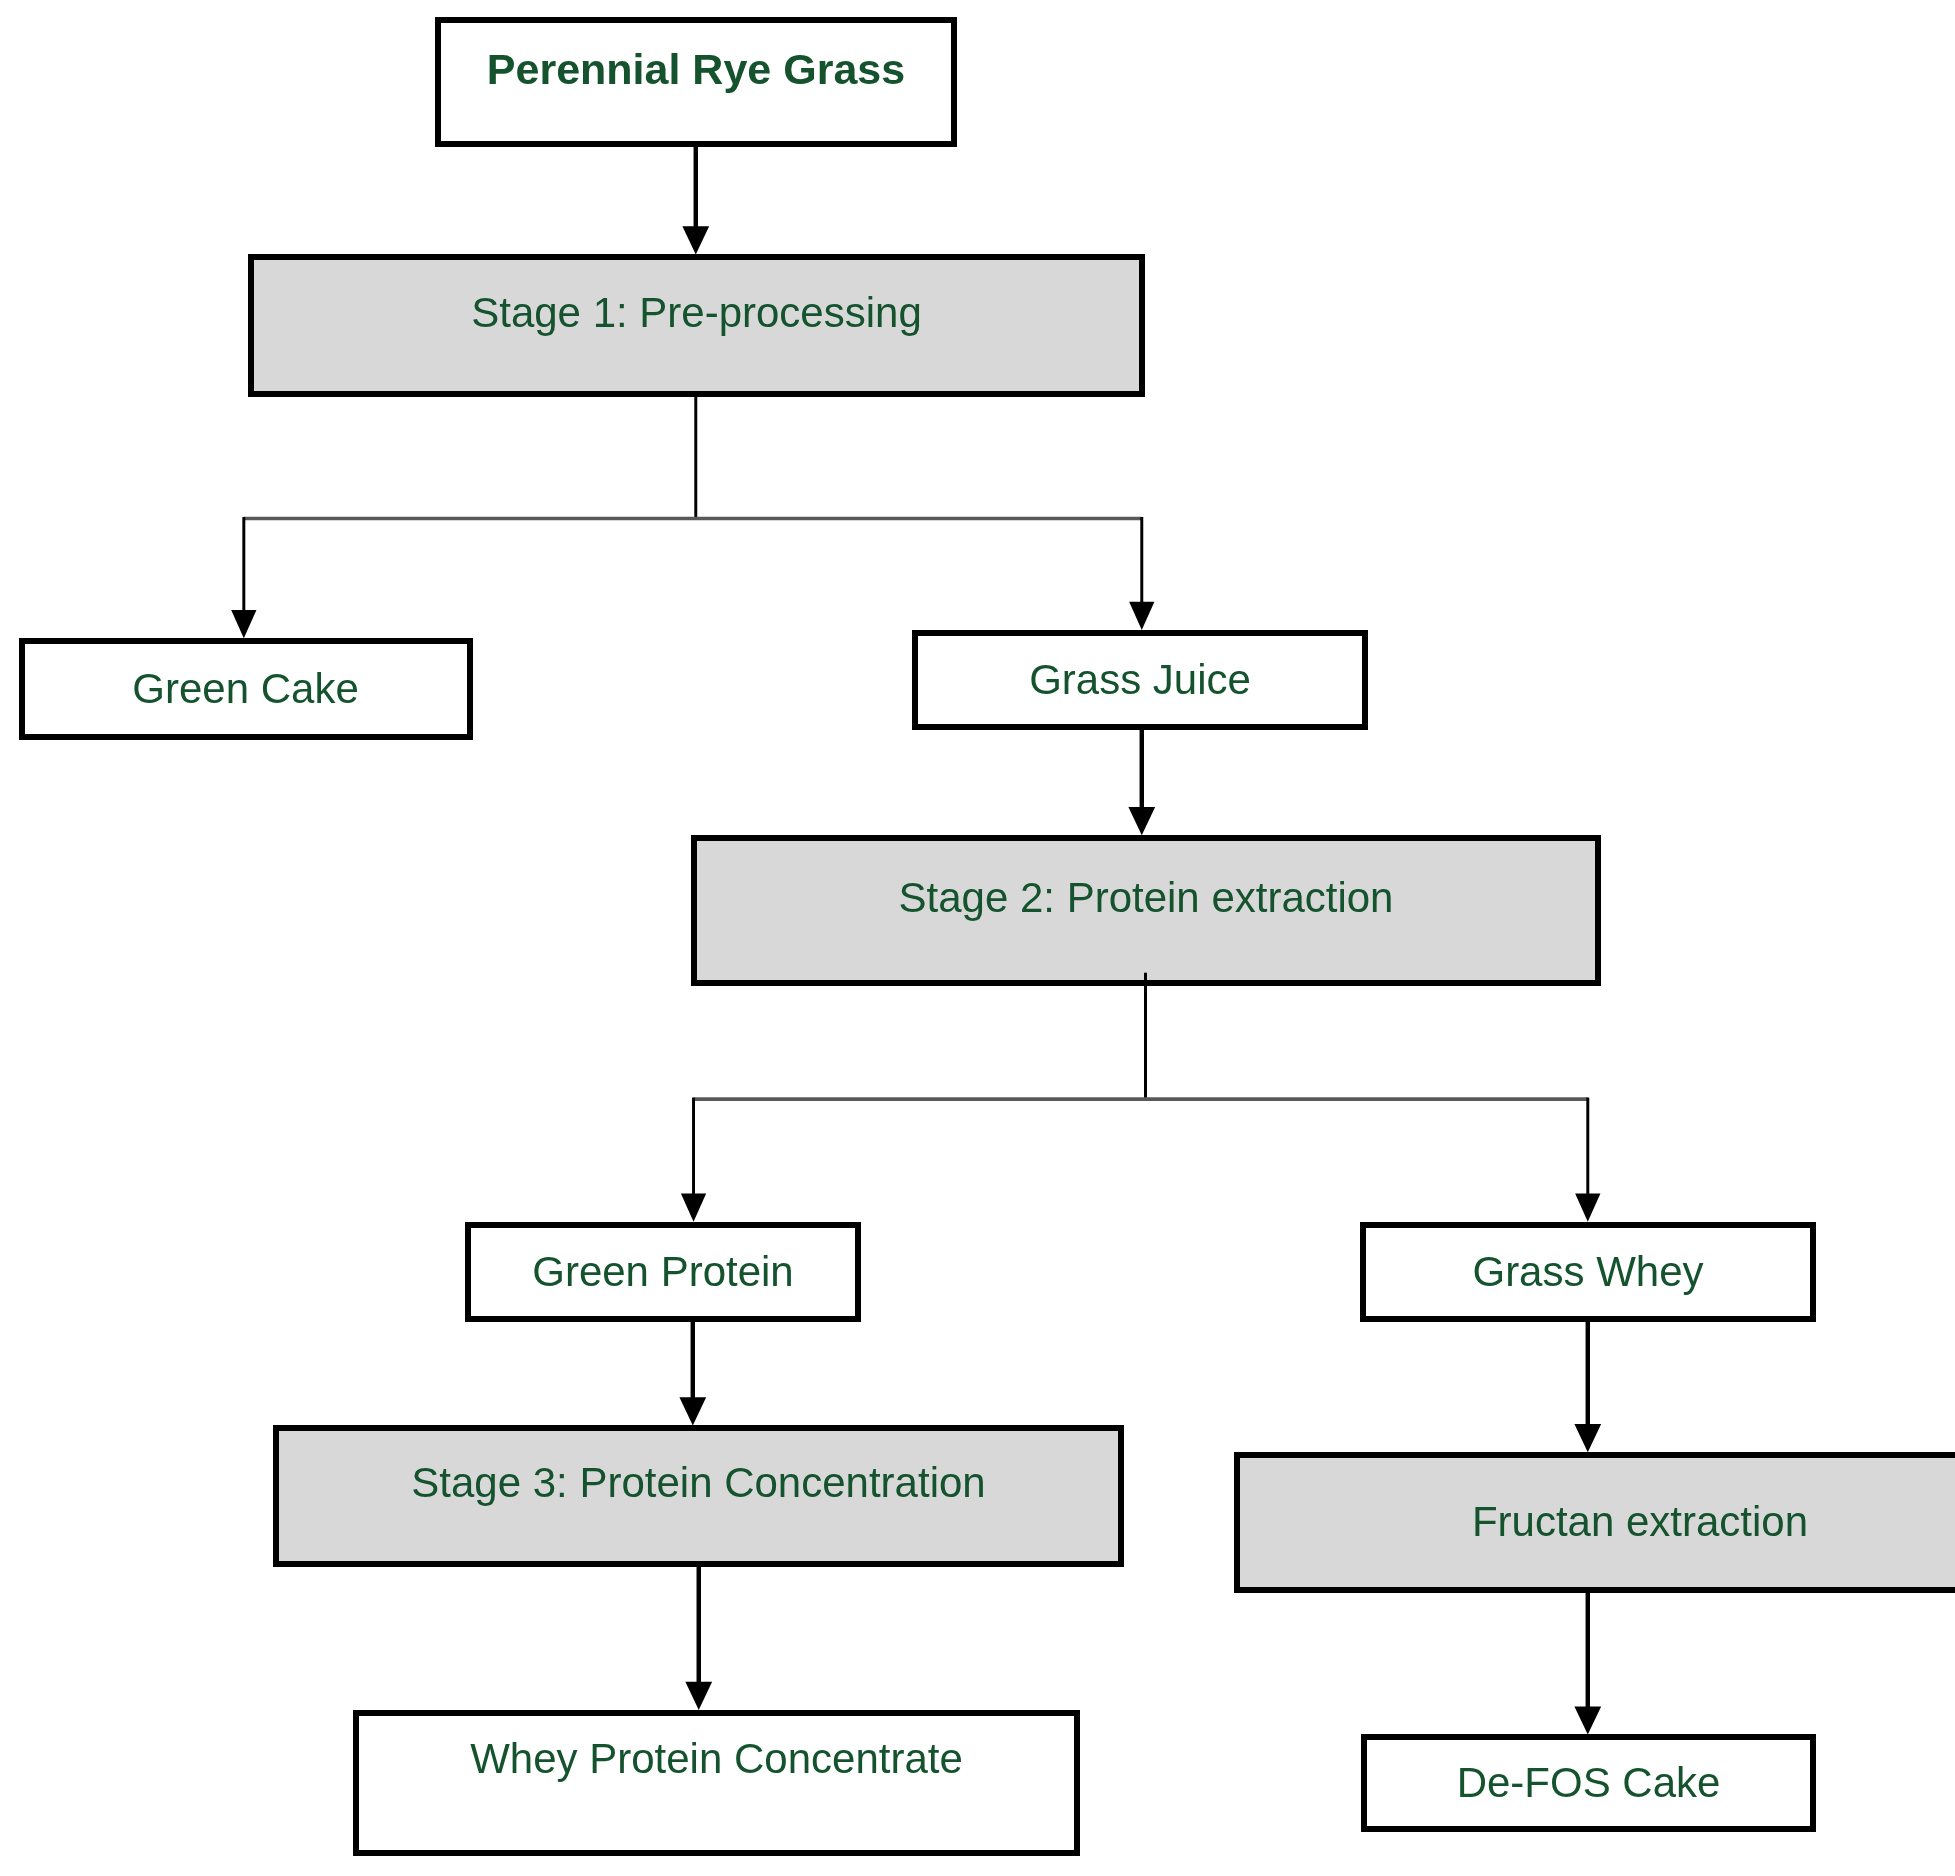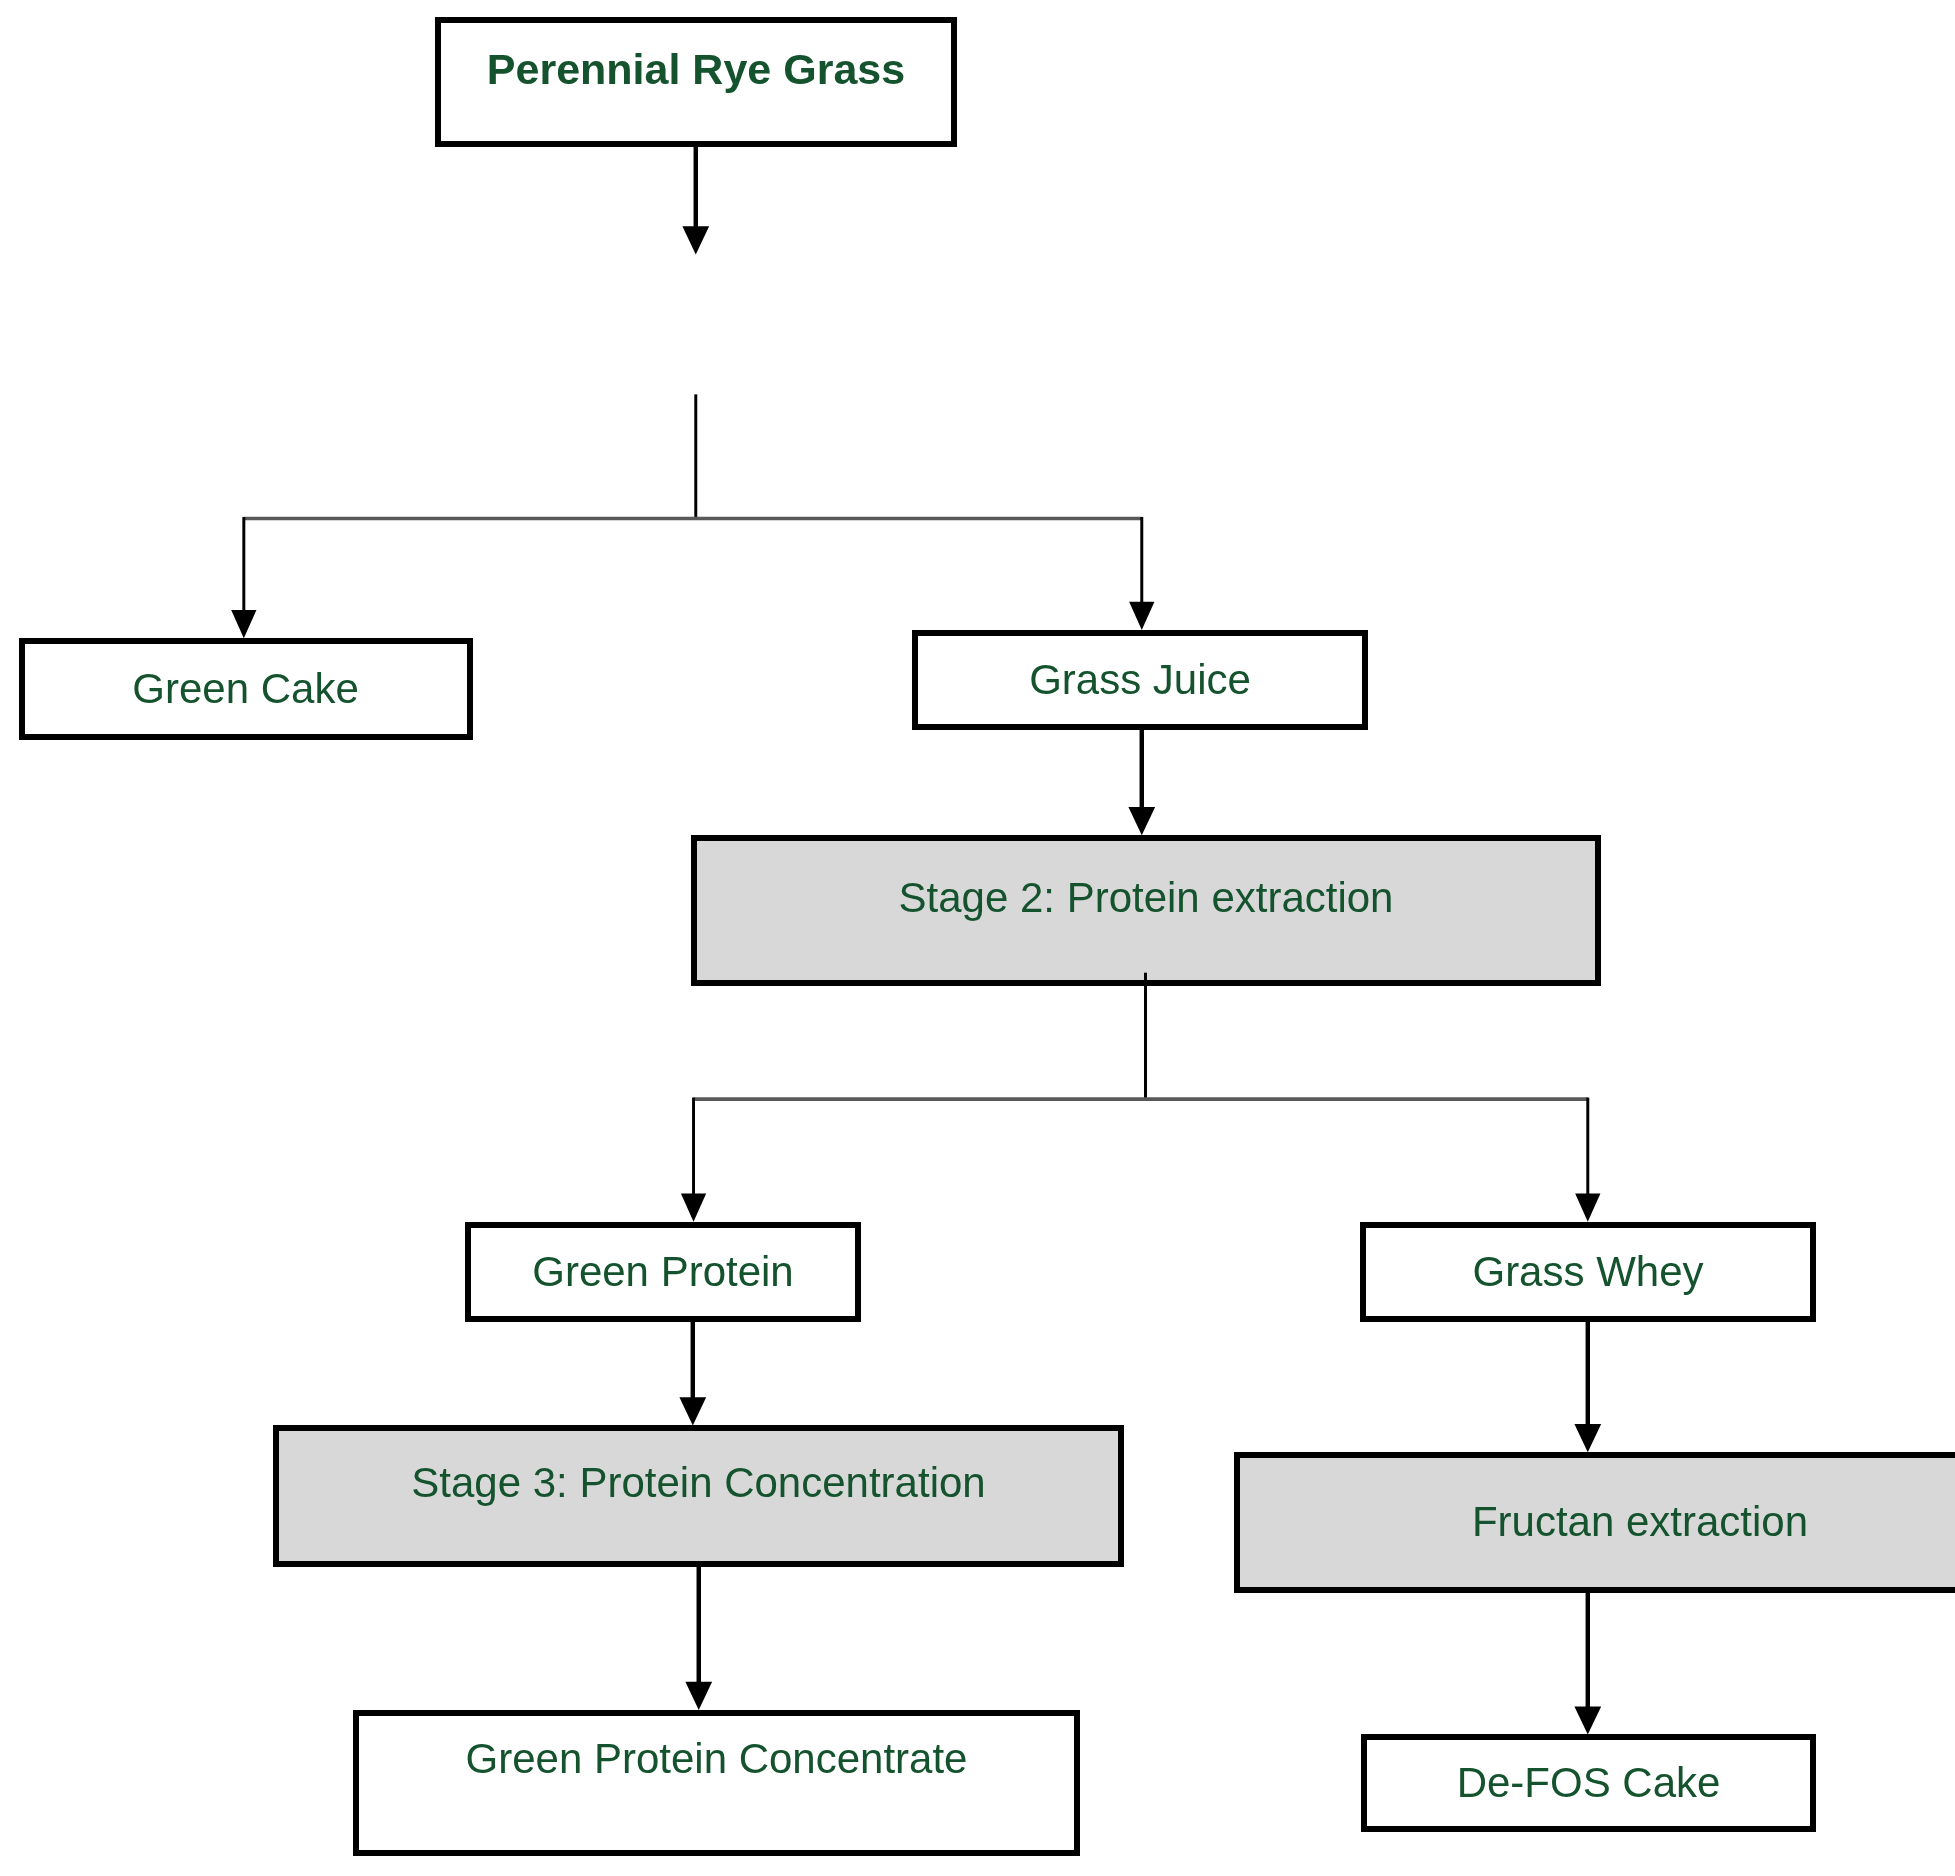--- a/index.html
+++ b/index.html
@@ -53,20 +53,23 @@
 </style>
 </head>
 <body>
 
 <div class="canvas">
 
   <div class="node bold text-high" id="n-perennial">
     <span>Perennial Rye Grass</span>
   </div>
 
+  <div class="node stage text-high" id="n-stage1">
+    <span>Stage 1: Pre-processing</span>
+  </div>
 
   <div class="node" id="n-presscake">
     <span>Green Cake</span>
   </div>
 
   <div class="node" id="n-grassjuice">
     <span>Grass Juice</span>
   </div>
 
   <div class="node stage text-high" id="n-stage2">
@@ -83,21 +86,21 @@
 
   <div class="node stage text-high" id="n-stage3">
     <span>Stage 3: Protein Concentration</span>
   </div>
 
   <div class="node stage" id="n-fructan">
     <span>Fructan extraction</span>
   </div>
 
   <div class="node text-higher" id="n-gpc">
-    <span>Green Protein Concentrate</span>
+    <span>Whey Protein Concentrate</span>
   </div>
 
   <div class="node" id="n-defos">
     <span>De-FOS Cake</span>
   </div>
 
   <svg class="wires" viewBox="0 0 2630 2524">
 
     <g>
       <line x1="936" y1="196" x2="936" y2="308" stroke="#000000" stroke-width="6"></line>

